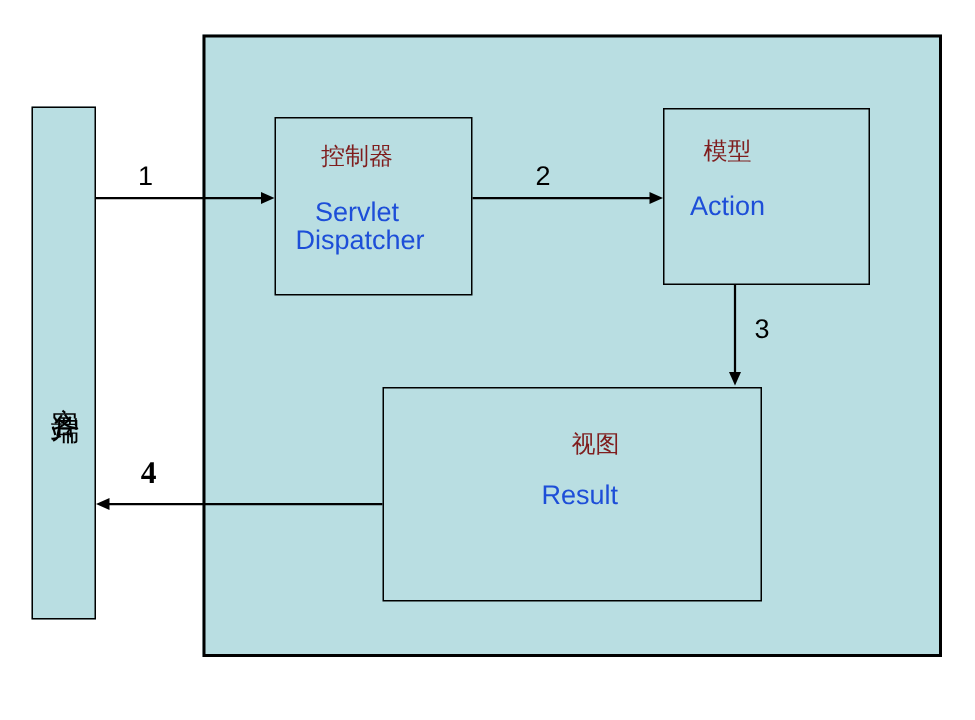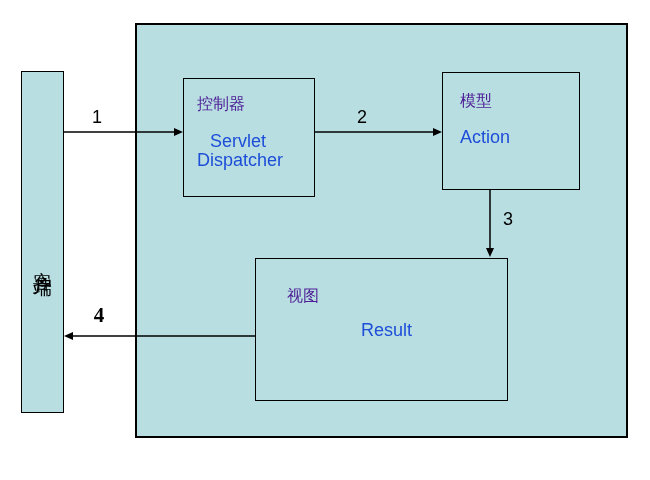--- a/index.html
+++ b/index.html
@@ -34,22 +34,22 @@
     transform: translateX(-50%);
     writing-mode: vertical-rl;
     text-orientation: upright;
     font-size: 19px;
     letter-spacing: 3px;
     color: #000000;
     white-space: nowrap;
   }
   .cn-label {
     font-size: 16px;
-    color: #4c1d95;
-    text-align: left;
+    color: #7f1d1d;
+    text-align: center;
   }
   .en-label {
     font-size: 18px;
     color: #1d4ed8;
     line-height: 19px;
   }
   .controller-text {
     position: absolute;
     left: 13px;
     top: 15px;

